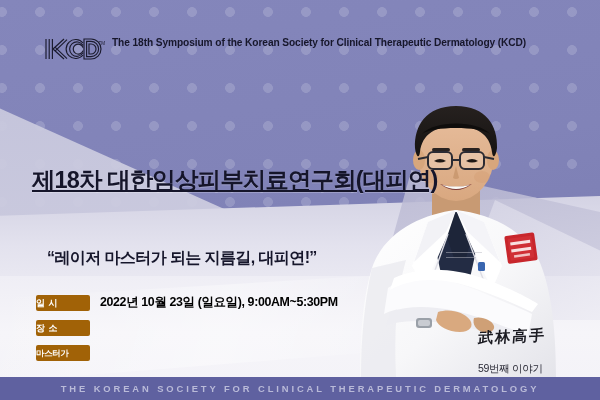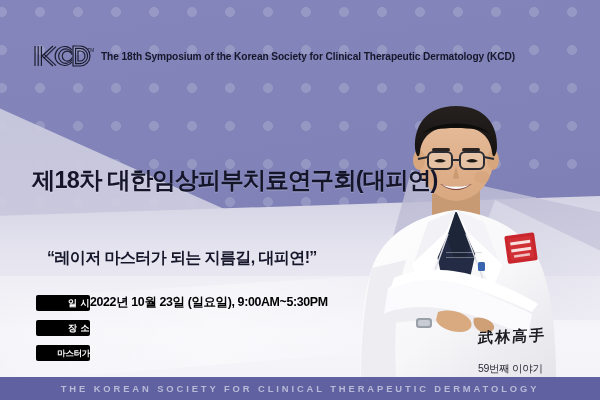--- a/index.html
+++ b/index.html
@@ -61,57 +61,59 @@
   .facet-b{
     position:absolute;right:0;top:200px;width:150px;height:120px;
     background:linear-gradient(150deg,#d7d6e6 0%,#ecebf3 100%);
     clip-path:polygon(30% 0%, 100% 42%, 100% 100%, 0% 100%);
     opacity:.8;
   }
 
   
   .header{
     position:absolute;left:0;top:36px;width:600px;height:40px;
-    display:flex;align-items:center;padding-left:32px;box-sizing:border-box;
+    display:flex;padding-left:43px;box-sizing:border-box;
   }
   .kcd-logo{
     width:62px;height:26px;flex:0 0 62px;margin-right:7px;
   }
   .header-text{
     font-size:10.6px;font-weight:bold;color:#17172b;letter-spacing:-.1px;
     white-space:nowrap;
     font-family:"Liberation Sans","DejaVu Sans",sans-serif;
     transform:scaleX(.96);transform-origin:left center;
   }
 
   
   .headline{
     position:absolute;left:32px;top:165px;width:420px;
     font-size:23.5px;line-height:31px;font-weight:bold;color:#15152a;
     letter-spacing:-.9px;
     text-shadow:0 1px 0 rgba(255,255,255,.22);
+    text-decoration:underline;
   }
   .headline .l2{display:block;}
 
   .slogan{
     position:absolute;left:47px;top:248px;width:430px;
     font-size:16px;font-weight:bold;color:#16162b;letter-spacing:-.6px;
   }
 
   
   .info{
     position:absolute;left:36px;top:290px;width:420px;
   }
   .info-row{
     display:flex;align-items:center;height:25px;
   }
   .badge{
     flex:0 0 54px;width:54px;height:16px;line-height:16px;
-    background:#000000;color:#ffffff;border-radius:2px;
-    font-size:9px;font-weight:bold;text-align:right;letter-spacing:.5px;
+    background:#a16207;color:#ffffff;border-radius:2px;
+    font-size:9px;font-weight:bold;text-align:left;letter-spacing:.5px;
+    margin-right:10px;
   }
   .badge.tight{letter-spacing:-.2px;font-size:8.4px;}
   .info-val{
     font-size:12.4px;font-weight:bold;color:#000000;letter-spacing:-.35px;
     white-space:nowrap;
     text-align:right;
   }
 
   
   .signature{

